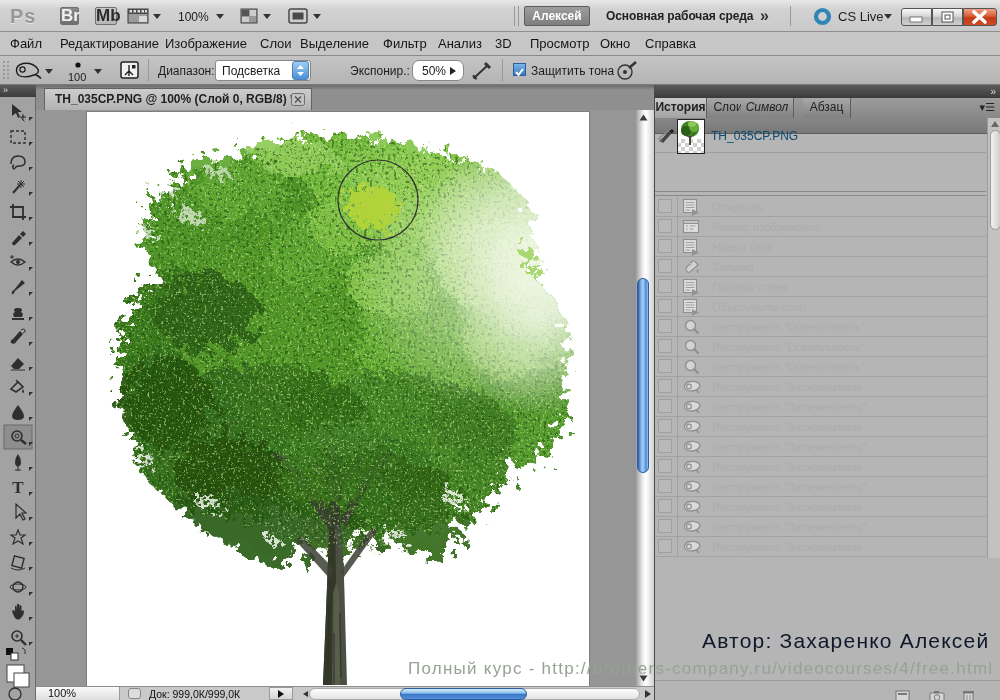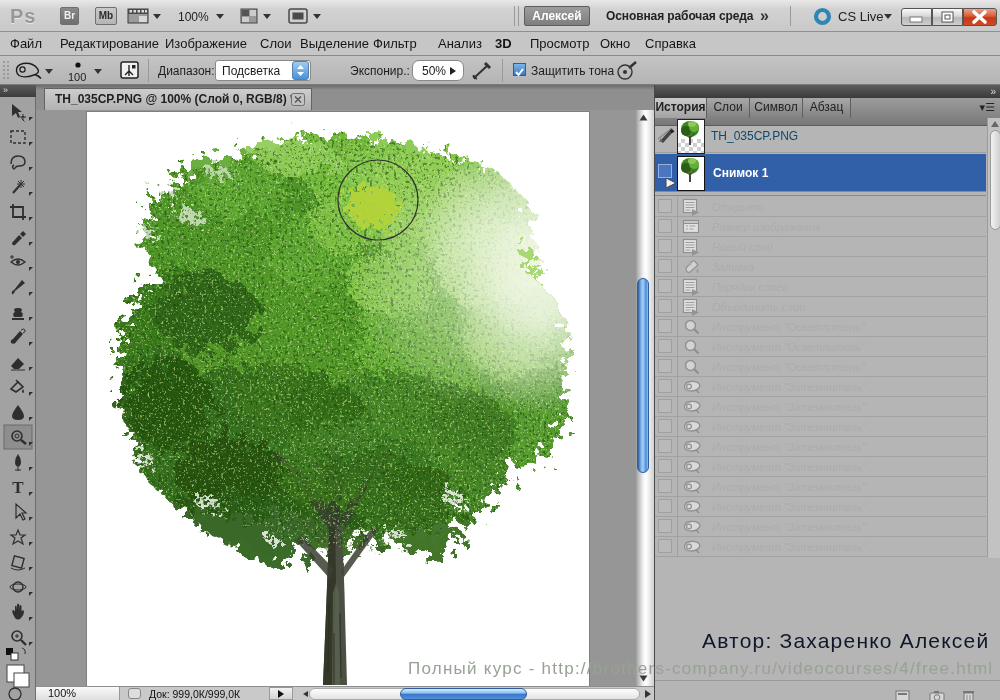--- a/index.html
+++ b/index.html
@@ -6,21 +6,21 @@
 html,body { width:1000px; height:700px; overflow:hidden; font-family:"Liberation Sans",sans-serif; }
 #app { position:relative; width:1000px; height:700px; background:#b5b5b5; }
 .abs { position:absolute; }
 
 
 #appbar { left:0; top:0; width:1000px; height:32px;
   background:linear-gradient(#e8e8e8,#d2d2d2 30%,#c9c9c9);
   border-bottom:1px solid #8f8f8f; }
 #pslogo { left:10px; top:5px; font-size:20px; font-weight:bold; color:#979797; letter-spacing:1px; text-shadow:0 1px 0 #e8e8e8; }
 .tbbtn { position:absolute; top:7px; height:18px; border:1px solid #6f6f6f; border-radius:2px;
-  background:linear-gradient(#bdbdbd,#9f9f9f); color:#2b2b2b; font-size:10px; font-weight:bold;
+  background:linear-gradient(#bdbdbd,#9f9f9f); color:#2b2b2b; font-size:17px; font-weight:bold;
   text-align:center; line-height:16px; }
 .caret { position:absolute; width:0; height:0; border-left:4px solid transparent;
   border-right:4px solid transparent; border-top:5px solid #333; }
 #zoomtxt { top:10px; font-size:12px; color:#222; }
 #wstitle { top:9px; font-size:12px; font-weight:bold; color:#222; letter-spacing:-0.1px; }
 #alexbtn { left:524px; top:6px; width:66px; height:20px; border:1px solid #5d5d5d; border-radius:2px;
   background:linear-gradient(#9d9d9d,#7e7e7e); color:#fff; font-size:12px; font-weight:bold;
   text-align:center; line-height:19px; }
 .vsep { position:absolute; top:6px; width:1px; height:20px; background:#9a9a9a; }
 #cslive { top:9px; font-size:13px; color:#222;text-align:right; }
@@ -41,21 +41,21 @@
   line-height:21px; padding-left:10px; }
 #canvasarea { left:36px; top:110px; width:601px; height:576px; background:#969696; }
 #whitecanvas { left:87px; top:112px; width:502px; height:574px; background:#ffffff; outline:1px solid #7f7f7f; }
 #vscroll { left:636px; top:110px; width:18px; height:576px; background:linear-gradient(90deg,#9e9e9e,#f2f2f2 40%,#ffffff 55%,#d0d0d0); }
 #vthumb { left:1px; top:168px; width:12px; height:195px; border-radius:6px;
   background:linear-gradient(90deg,#2c5d9e,#7db3ea 30%,#a8d0f5 50%,#4a8ad4 80%,#9cc4ee); border:1px solid #2c5d9e; }
 #statusbar { left:36px; top:686px; width:618px; height:14px; background:#c9c9c9; border-top:1px solid #8e8e8e; font-size:11px; color:#111; }
 
 #rpanel { left:654px; top:85px; width:346px; height:615px; background:#b5b5b5; border-left:1px solid #4a4a4a; }
 #rphdr { left:0; top:0; width:346px; height:13px; background:linear-gradient(#5c5c5c,#3a3a3a); color:#ddd; }
-#rptabs { left:0; top:13px; width:346px; height:28px; background:linear-gradient(#9c9c9c,#787878); border-bottom:1px solid #5c5c5c;}
+#rptabs { left:0; top:13px; width:346px; height:36px; background:linear-gradient(#9c9c9c,#787878); border-bottom:1px solid #5c5c5c;}
 .rtab { position:absolute; top:0; height:20px; font-size:12px; color:#222; text-align:center; border-right:1px solid #5f5f5f; background:linear-gradient(#a8a8a8,#818181); line-height:19px;}
 .rtab.active { background:linear-gradient(#cacaca,#a2a2a2); font-weight:bold; }
 .hrow { position:absolute; left:0; width:331px; height:20px; border-bottom:1px solid #a2a2a2; }
 .hrow .cb { position:absolute; left:3px; top:2px; width:14px; height:14px; border:1px solid #a0a0a0; background:#b9b9b9; }
 .hcol { position:absolute; left:22px; top:0; width:1px; height:100%; background:#a0a0a0; }
 .htxt { position:absolute; left:57px; top:4px; font-size:11px; font-style:italic; color:#abadaa; }
 .hicon { position:absolute; left:27px; top:1px; opacity:0.85; }
 
 #wm1 { left:702px; top:629px; font-size:21px; color:#0f172a; letter-spacing:1.2px; }
 #wm2 { left:408px; top:659px; font-size:17px; color:#97a295; letter-spacing:1.25px; }
@@ -118,23 +118,23 @@
           <path d="M10 3 L21 13 M21 3 L10 13" stroke="#fff" stroke-width="3.6" stroke-linecap="round"></path>
         </svg></div>
   </div>
 
   <div id="menubar" class="abs">
     <div class="mi" style="left:10px;">Файл</div>
     <div class="mi" style="left:60px;">Редактирование</div>
     <div class="mi" style="left:165px;">Изображение</div>
     <div class="mi" style="left:260px;">Слои</div>
     <div class="mi" style="left:300px;">Выделение</div>
-    <div class="mi" style="left:373px;text-align:right;">Фильтр</div>
+    <div class="mi" style="left:383px;text-align:right;">Фильтр</div>
     <div class="mi" style="left:438px;">Анализ</div>
-    <div class="mi" style="left:495px;font-weight:bold;">3D</div>
+    <div class="mi" style="left:495px;">3D</div>
     <div class="mi" style="left:530px;">Просмотр</div>
     <div class="mi" style="left:600px;">Окно</div>
     <div class="mi" style="left:645px;">Справка</div>
   </div>
 
   <div id="optbar" class="abs">
       <svg class="abs" style="left:2px;top:4px" width="8" height="21">
         <circle cx="2" cy="2" r="1" fill="#8e8e8e"></circle>
         <circle cx="2" cy="6" r="1" fill="#8e8e8e"></circle>
         <circle cx="2" cy="10" r="1" fill="#8e8e8e"></circle>
@@ -497,21 +497,21 @@
       </svg>
   </div>
 
   <div id="rpanel" class="abs">
     <div id="rphdr" class="abs">
         <span style="position:absolute;right:5px;top:1px;font-size:10px;">»</span>
       </div>
     <div id="rptabs" class="abs">
       <div class="rtab active" style="left:0px;width:52px;">История</div>
       <div class="rtab" style="left:52px;width:43px;">Слои</div>
-      <div class="rtab" style="left:95px;width:53px;">Символ</div>
+      <div class="rtab" style="left:86px;width:53px;font-style:italic;">Символ</div>
       <div class="rtab" style="left:148px;width:48px;">Абзац</div>
       <div class="abs" style="right:6px;top:3px;font-size:11px;color:#222;">▾☰</div>
     </div>
     <div id="rplist" class="abs" style="left:0;top:33px;width:346px;height:582px;">
 
       <div class="abs" style="left:0;top:0;width:331px;height:35px;border-bottom:1px solid #9e9e9e;">
         <div class="hcol" style="height:35px;"></div>
         <svg class="abs" style="left:2px;top:8px" width="18" height="18">
             <path d="M3 15 L12 5 l2.5 2.5 L6 17 Z" fill="#444"></path>
             <path d="M12 5 l2-3 3.5 3.5 -3 2Z" fill="#222"></path>
@@ -540,39 +540,20 @@
 <ellipse cx="17" cy="8" rx="5" ry="5" fill="#67ae38"></ellipse>
 <ellipse cx="15" cy="5" rx="4" ry="3" fill="#8cc85a"></ellipse>
 <rect x="12" y="17" width="2" height="9" fill="#44483a"></rect>
 <path d="M12.5 19 l-4 -4 M13.5 19 l4 -5" stroke="#44483a" stroke-width="1"></path>
 </g>
             <rect x="0.5" y="0.5" width="27" height="34" fill="none" stroke="#222"></rect>
           </svg>
         <div class="abs" style="left:56px;top:11px;font-size:12px;color:#0c4a6e;">TH_035CP.PNG</div>
       </div>
 
-      <div class="abs" style="left:0;top:36px;width:331px;height:37px;background:#3260a8;">
-        <div class="abs" style="left:3px;top:10px;width:14px;height:14px;border:1px solid #9ab0d6;background:#4a77c0;"></div>
-        <svg class="abs" style="left:22px;top:2px" width="28" height="35">
-            <rect x="0" y="0" width="28" height="35" fill="#fff"></rect>
-            <g>
-<ellipse cx="13" cy="10" rx="9" ry="8" fill="#3f8424"></ellipse>
-<ellipse cx="9" cy="12" rx="5" ry="5" fill="#2c5f16"></ellipse>
-<ellipse cx="17" cy="8" rx="5" ry="5" fill="#67ae38"></ellipse>
-<ellipse cx="15" cy="5" rx="4" ry="3" fill="#8cc85a"></ellipse>
-<rect x="12" y="17" width="2" height="9" fill="#44483a"></rect>
-<path d="M12.5 19 l-4 -4 M13.5 19 l4 -5" stroke="#44483a" stroke-width="1"></path>
-</g>
-            <rect x="0.5" y="0.5" width="27" height="34" fill="none" stroke="#111"></rect>
-          </svg>
-        <svg class="abs" style="left:9px;top:23px" width="13" height="13">
-            <path d="M2 1 L2 11 L12 6 Z" fill="#f2f2f2" stroke="#444"></path>
-          </svg>
-        <div class="abs" style="left:58px;top:12px;font-size:12px;font-weight:bold;color:#fff;">Снимок 1</div>
-      </div>
       <div class="abs" style="left:0;top:73px;width:331px;height:5px;border-top:1px solid #888;border-bottom:1px solid #888;"></div>
 
       <div id="frows">
       <div class="hrow" style="top:79px;">
             <div class="cb"></div>
             <div class="hcol"></div>
             <svg class="hicon" width="20" height="18">
               <rect x="1.5" y="1.5" width="13" height="13" fill="#e8e8e8" stroke="#8a8a8a" stroke-width="1.2"></rect>
               <path d="M3.5 4.5 h9 M3.5 7 h9 M3.5 9.5 h9 M3.5 12 h5" stroke="#9a9a9a" stroke-width="1.1"></path>
               <path d="M10 11 l7 3.5 -7 3.5 Z" fill="#8f8f8f"></path>

